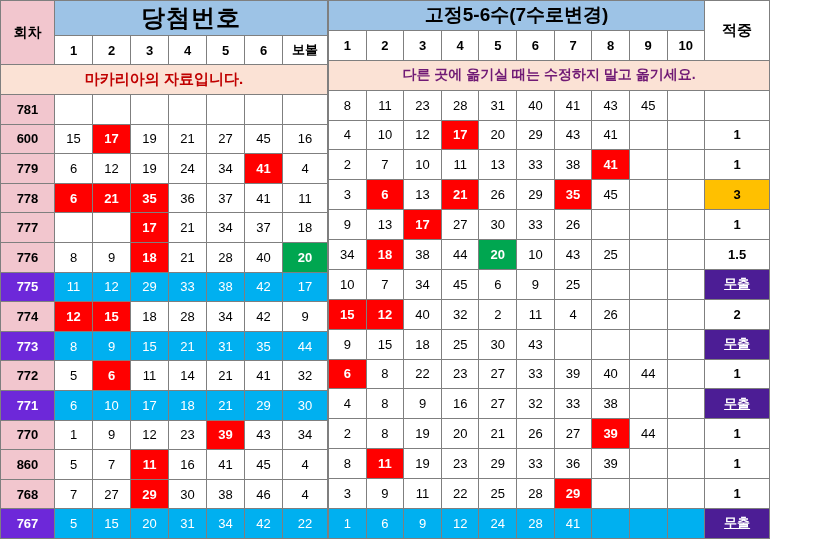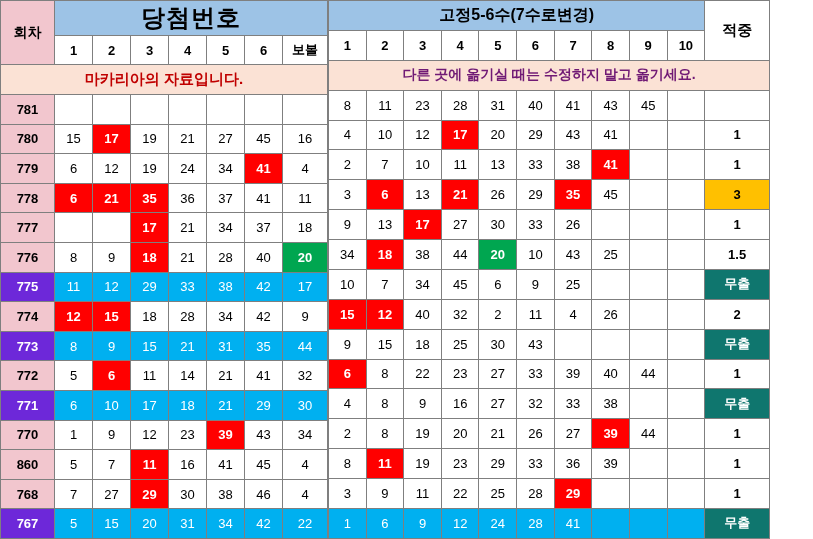--- a/index.html
+++ b/index.html
@@ -33,21 +33,21 @@
     font-weight:bold;
   }
   .hdr-title-left{
     background:#9dc3e6;
     font-size:24px;
     font-weight:bold;
     letter-spacing:1px;
   }
   .hdr-title-right{
     background:#9dc3e6;
-    font-size:16px;
+    font-size:19px;
     font-weight:bold;
   }
   .hdr-hit{
     background:#ffffff;
     font-size:15px;
     font-weight:bold;
   }
   .colnum{
     background:#ffffff;
     font-size:13px;
@@ -75,21 +75,21 @@
   .roundcell{background:#f2c6ce;font-size:13px;font-weight:bold;margin-top:46px;}
   .roundcell.cyan{background:#6d28d9;color:#ffffff;}
   .plain{background:#ffffff;font-weight:normal;}
   .red{background:#ff0000;color:#ffffff;font-weight:bold;}
   .green{background:#00a650;color:#ffffff;font-weight:bold;}
   .cyan{background:#00b0f0;color:#ffffff;font-weight:bold;}
   .cyanlight{background:#00b0f0;color:#ffffff;font-weight:normal;}
   .orange{background:#ffc000;color:#000000;font-weight:bold;}
   .empty{background:#ffffff;}
   .hit{background:#ffffff;font-weight:bold;}
-  .hit.cyan{background:#0f766e;color:#ffffff;}
+  .hit.cyan{background:#4c1d95;color:#ffffff;text-decoration:underline;}
 
   .w-round{width:54px;}
   .w-n{width:38px;}
   .w-bonus{width:45px;}
   .w-rn{width:36px;}
   .w-hit{width:62px;}
 </style>
 </head>
 <body>
 
@@ -130,21 +130,21 @@
             <td class="roundcell">781</td>
             <td class="empty"></td>
             <td class="empty"></td>
             <td class="empty"></td>
             <td class="empty"></td>
             <td class="empty"></td>
             <td class="empty"></td>
             <td class="empty"></td>
           </tr>
           <tr>
-            <td class="roundcell">780</td>
+            <td class="roundcell">600</td>
             <td class="plain">15</td>
             <td class="red">17</td>
             <td class="plain">19</td>
             <td class="plain">21</td>
             <td class="plain">27</td>
             <td class="plain">45</td>
             <td class="plain">16</td>
           </tr>
           <tr>
             <td class="roundcell">779</td>

